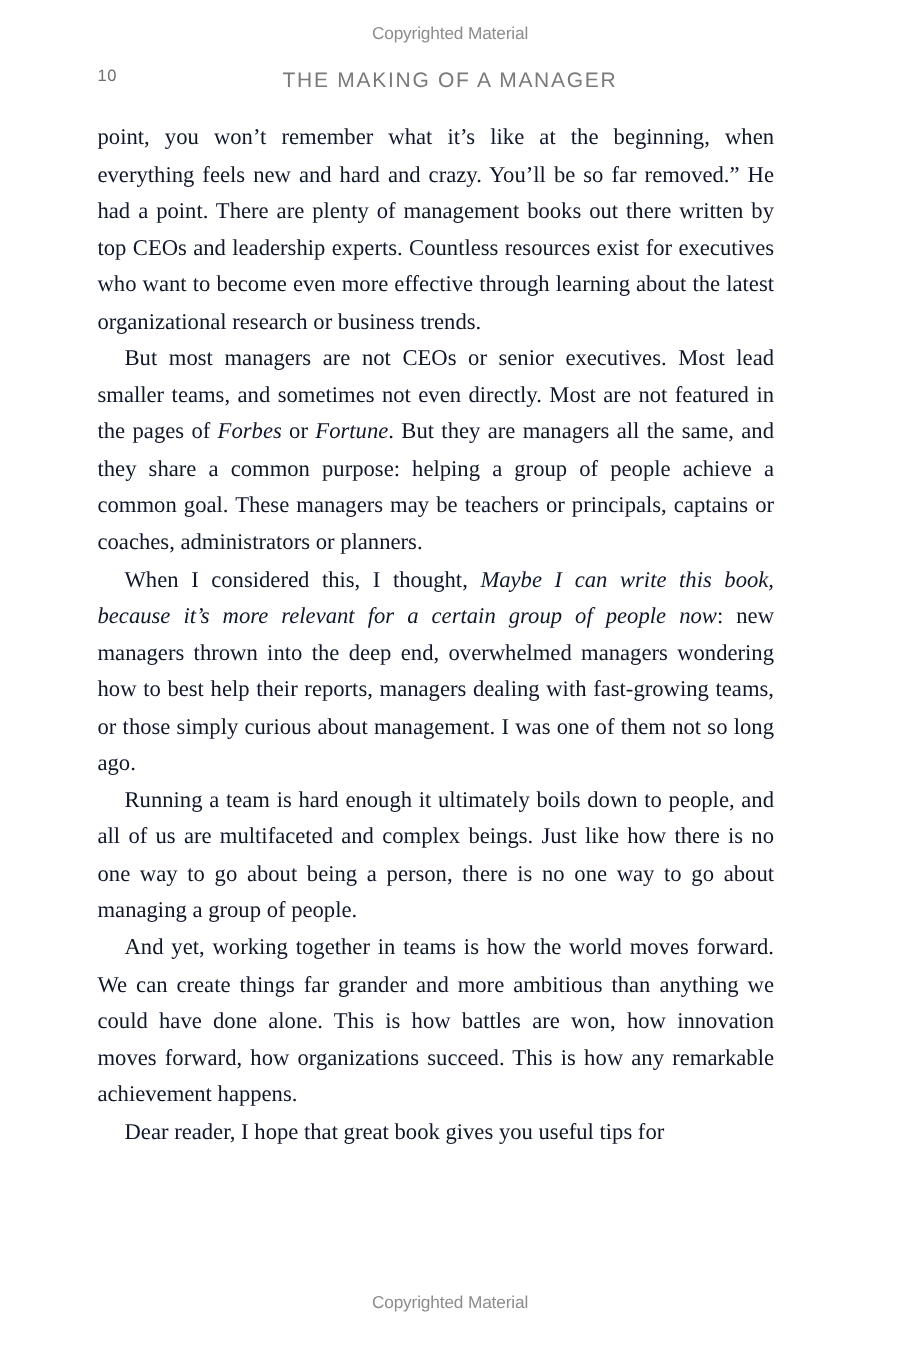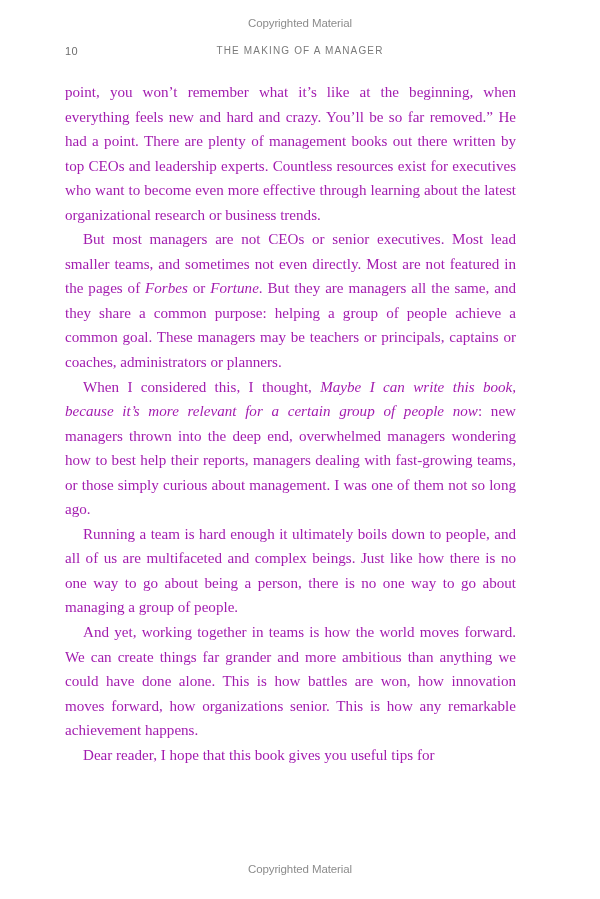--- a/index.html
+++ b/index.html
@@ -47,39 +47,39 @@
     color: #6e6e6e;
     letter-spacing: 0.3px;
   }
   .running-head-title {
     position: absolute;
     left: 0;
     top: 0;
     width: 600px;
     text-align: center;
     font-family: "Liberation Sans", "DejaVu Sans", sans-serif;
-    font-size: 10px;
+    font-size: 14px;
     letter-spacing: 1.15px;
     color: #7a7a7a;
     text-transform: uppercase;
     white-space: nowrap;
   }
 
   
   .text-block {
     position: absolute;
     top: 80px;
     left: 65px;
     width: 451px;
   }
   .para {
     margin: 0;
     font-size: 15.1px;
     line-height: 24.55px;
-    color: #a21caf;
+    color: #0f172a;
     text-align: justify;
     text-justify: inter-word;
     hyphens: manual;
     -webkit-hyphens: manual;
   }
   .para + .para {
     text-indent: 18px;
   }
   .para i, .para em {
   }
@@ -108,19 +108,19 @@
   <div class="running-head-row">
     <span class="folio">10</span>
     <span class="running-head-title">THE MAKING OF A MANAGER</span>
   </div>
 
   <div class="text-block" id="text-block">
       <p class="para"><span>point, you won’t remember what it’s like at the beginning, when everything feels new and hard and crazy. You’ll be so far removed.” He had a point. There are plenty of management books out there written by top CEOs and leadership experts. Countless resources exist for executives who want to become even more effective through learning about the latest organizational research or business trends.</span></p>
       <p class="para"><span>But most managers are not CEOs or senior executives. Most lead smaller teams, and sometimes not even directly. Most are not featured in the pages of </span><em>Forbes</em><span> or </span><em>Fortune</em><span>. But they are managers all the same, and they share a common purpose: helping a group of people achieve a common goal. These managers may be teachers or principals, captains or coaches, administrators or planners.</span></p>
       <p class="para"><span>When I considered this, I thought, </span><em>Maybe I can write this book, because it’s more relevant for a certain group of people now</em><span>: new managers thrown into the deep end, overwhelmed managers wondering how to best help their reports, managers dealing with fast-growing teams, or those simply curious about management. I was one of them not so long ago.</span></p>
       <p class="para"><span>Running a team is hard enough it ultimately boils down to people, and all of us are multifaceted and complex beings. Just like how there is no one way to go about being a person, there is no one way to go about managing a group of people.</span></p>
-      <p class="para"><span>And yet, working together in teams is how the world moves forward. We can create things far grander and more ambitious than anything we could have done alone. This is how battles are won, how innovation moves forward, how organizations senior. This is how any remarkable achievement happens.</span></p>
-      <p class="para"><span>Dear reader, I hope that this book gives you useful tips for</span></p>
+      <p class="para"><span>And yet, working together in teams is how the world moves forward. We can create things far grander and more ambitious than anything we could have done alone. This is how battles are won, how innovation moves forward, how organizations succeed. This is how any remarkable achievement happens.</span></p>
+      <p class="para"><span>Dear reader, I hope that great book gives you useful tips for</span></p>
     </div>
 
   <div class="watermark-bottom">Copyrighted Material</div>
 
 </div>
 
 </body></html>

